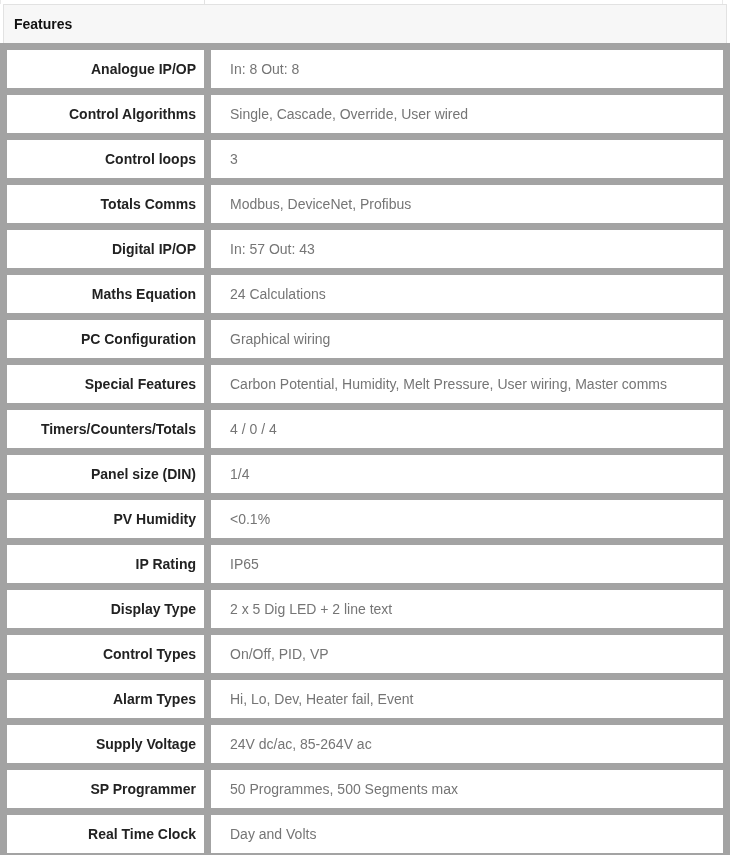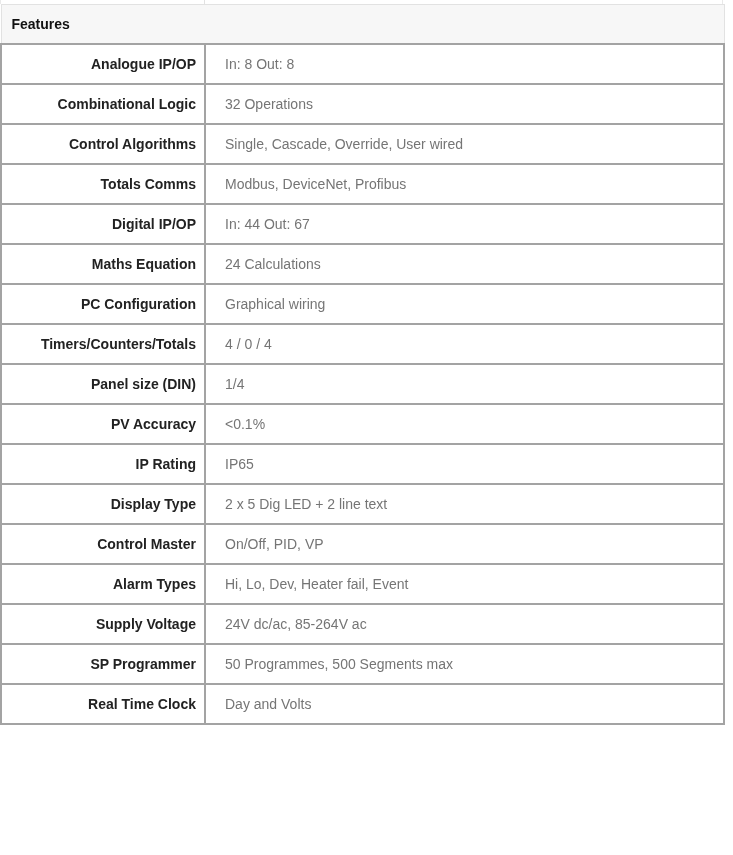--- a/index.html
+++ b/index.html
@@ -44,21 +44,21 @@
     background: #f7f7f7;
     border: 1px solid #e2e2e2;
     text-align: left;
     font-size: 14px;
     font-weight: bold;
     color: #111111;
     line-height: 24px;
     padding: 7px 10px;
   }
   td {
-    border: 2px solid #a3a3a3;
+    border: 7px solid #a3a3a3;
     font-size: 14px;
     line-height: 24px;
     padding: 7px 9px;
     vertical-align: top;
     background: #ffffff;
   }
   td.label {
     text-align: right;
     font-weight: bold;
     color: #222222;
@@ -90,65 +90,69 @@
       </colgroup>
     <tbody>
         <tr>
       <th class="section-header" colspan="2">Features</th>
     </tr>
     <tr>
       <td class="label">Analogue IP/OP</td>
       <td class="value"><span>In: 8 Out: 8</span></td>
     </tr>
     <tr>
-      <td class="label">Combinational Logic</td>
-      <td class="value"><span>32 Operations</span></td>
+      <td class="label">Control Algorithms</td>
+      <td class="value"><span>Single, Cascade, Override, User wired</span></td>
     </tr>
     <tr>
-      <td class="label">Control Algorithms</td>
-      <td class="value"><span>Single, Cascade, Override, User wired</span></td>
+      <td class="label">Control loops</td>
+      <td class="value"><span>3</span></td>
     </tr>
     <tr>
       <td class="label">Totals Comms</td>
       <td class="value"><span>Modbus, DeviceNet, Profibus</span></td>
     </tr>
     <tr>
       <td class="label">Digital IP/OP</td>
-      <td class="value"><span>In: 44 Out: 67</span></td>
+      <td class="value"><span>In: 57 Out: 43</span></td>
     </tr>
     <tr>
       <td class="label">Maths Equation</td>
       <td class="value"><span>24 Calculations</span></td>
     </tr>
     <tr>
       <td class="label">PC Configuration</td>
       <td class="value"><span>Graphical wiring</span></td>
     </tr>
     <tr>
+      <td class="label">Special Features</td>
+      <td class="value"><span>Carbon Potential, Humidity, Melt Pressure, User wiring, Master comms</span></td>
+    </tr>
+    <tr>
       <td class="label">Timers/Counters/Totals</td>
       <td class="value"><span>4 / 0 / 4</span></td>
     </tr>
     <tr>
       <td class="label">Panel size (DIN)</td>
       <td class="value"><span>1/4</span></td>
     </tr>
     <tr>
-      <td class="label">PV Accuracy</td>
+      <td class="label">PV Humidity</td>
       <td class="value"><span>&lt;0.1%</span></td>
     </tr>
     <tr>
       <td class="label">IP Rating</td>
       <td class="value"><span>IP65</span></td>
     </tr>
     <tr>
       <td class="label">Display Type</td>
       <td class="value"><span>2 x 5 Dig LED + 2 line text</span></td>
     </tr>
     <tr>
-      <td class="label">Control Master</td>
+      <td class="label">Control Types</td>
       <td class="value"><span>On/Off, PID, VP</span></td>
     </tr>
     <tr>
       <td class="label">Alarm Types</td>
       <td class="value"><span>Hi, Lo, Dev, Heater fail, Event</span></td>
     </tr>
     <tr>
       <td class="label">Supply Voltage</td>
       <td class="value"><span>24V dc/ac, 85-264V ac</span></td>
     </tr>

